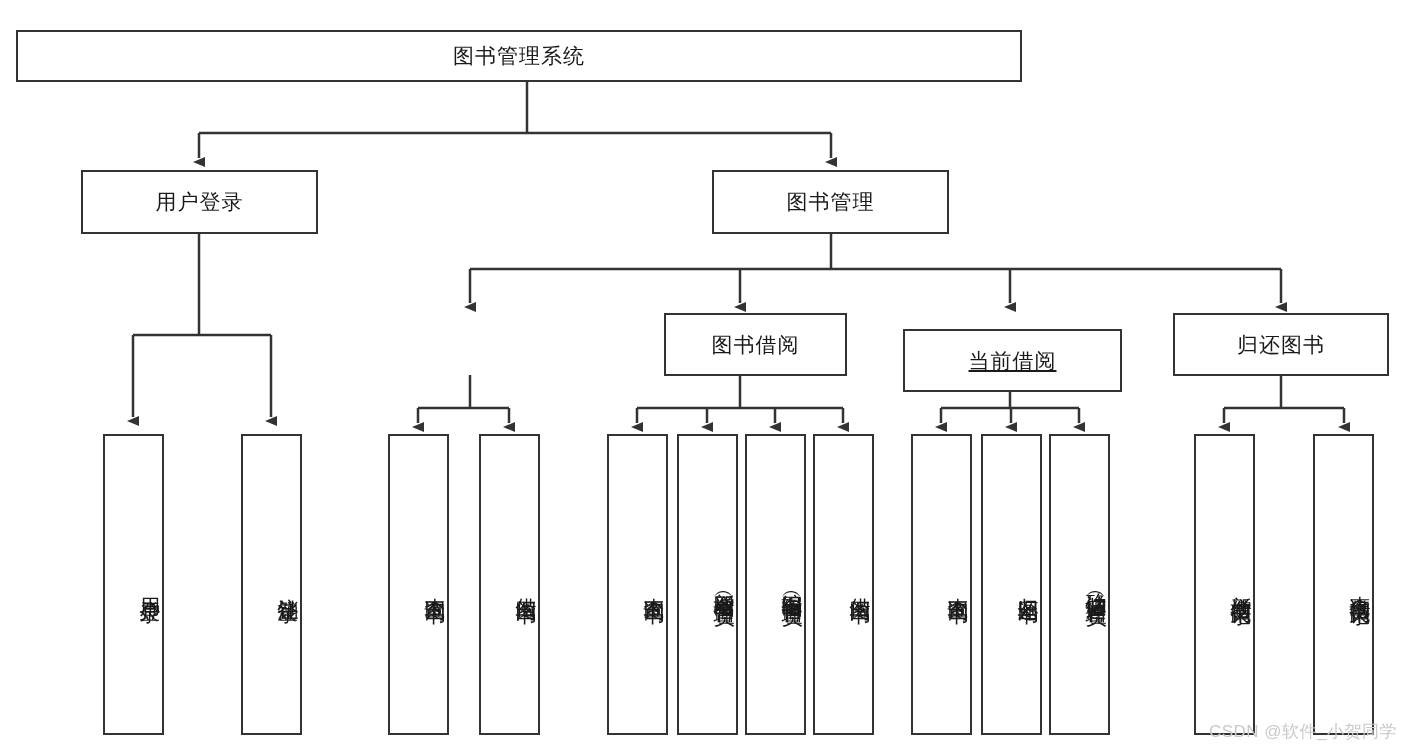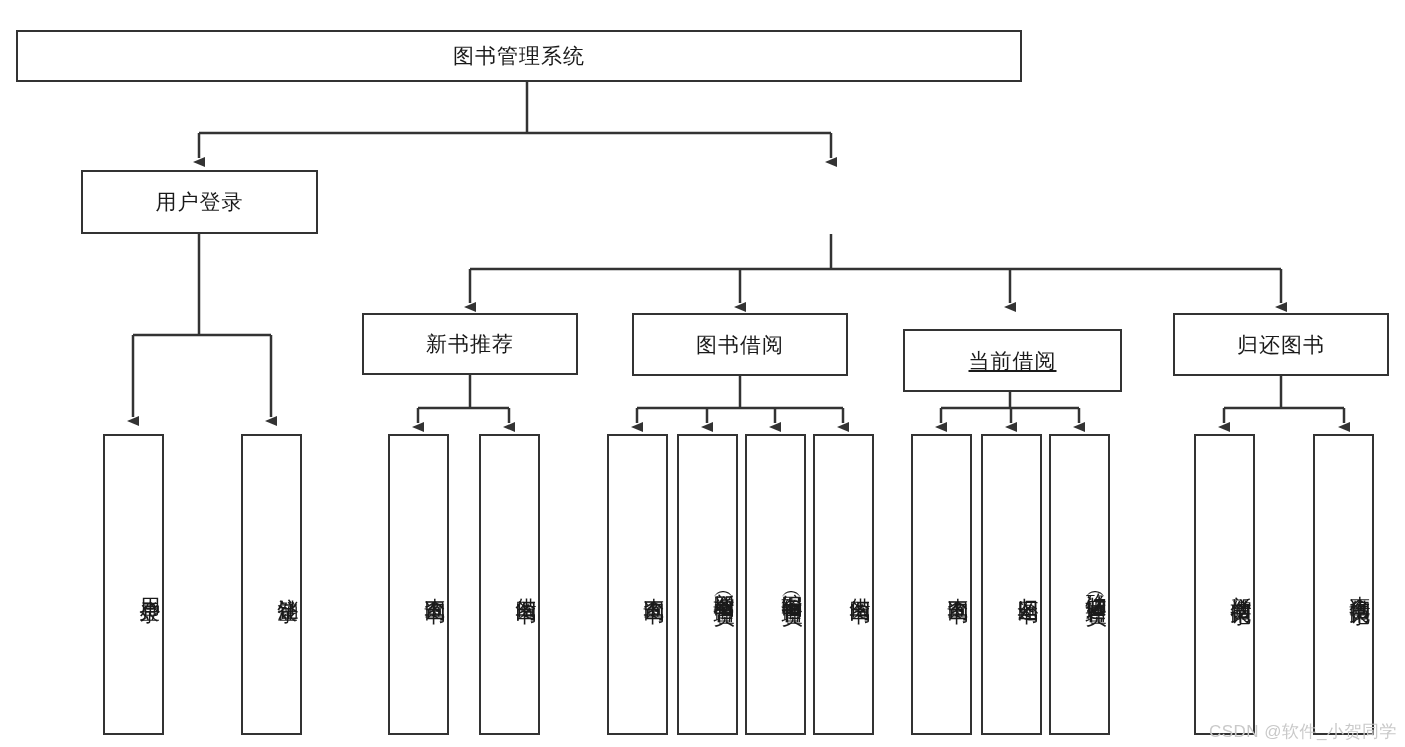--- a/index.html
+++ b/index.html
@@ -136,26 +136,26 @@
   </svg>
 
   <div class="node horizontal" style="left:16px; top:14px; width:1006px; height:52px;margin-top:16px;">
     <span class="label">图书管理系统</span>
   </div>
 
   <div class="node horizontal" style="left:81px; top:170px; width:237px; height:64px;">
     <span class="label">用户登录</span>
   </div>
 
-
-  <div class="node horizontal" style="left:362px; top:313px; width:216px; height:62px;">
-    <span class="label">新书推荐</span>
-  </div>
-
-  <div class="node horizontal" style="left:632px; top:313px; width:216px; height:63px;text-align:right;">
+  <div class="node horizontal" style="left:712px; top:170px; width:237px; height:64px;">
+    <span class="label">图书管理</span>
+  </div>
+
+
+  <div class="node horizontal" style="left:664px; top:313px; width:183px; height:63px;text-align:right;">
     <span class="label">图书借阅</span>
   </div>
 
   <div class="node horizontal" style="left:903px; top:329px; width:219px; height:63px;text-decoration:underline;">
     <span class="label">当前借阅</span>
   </div>
 
   <div class="node horizontal" style="left:1173px; top:313px; width:216px; height:63px;">
     <span class="label">归还图书</span>
   </div>

